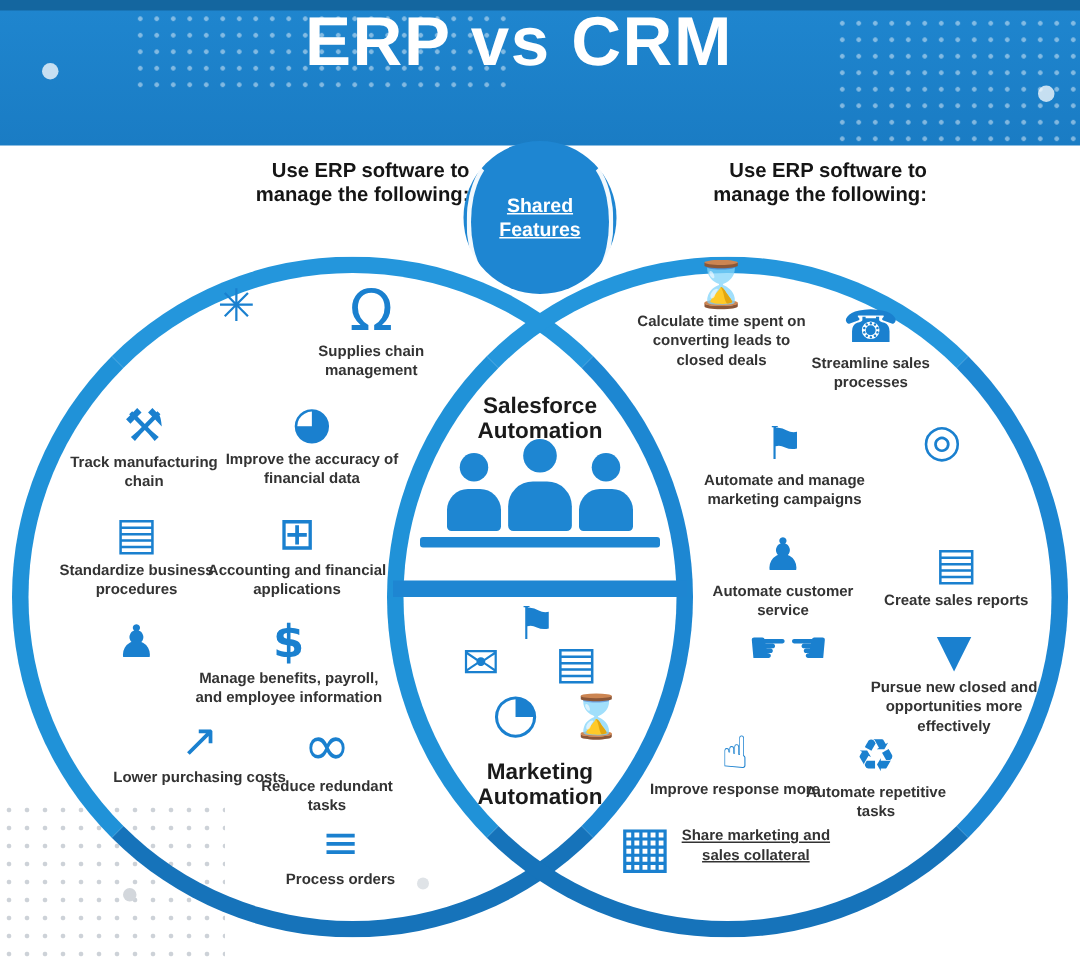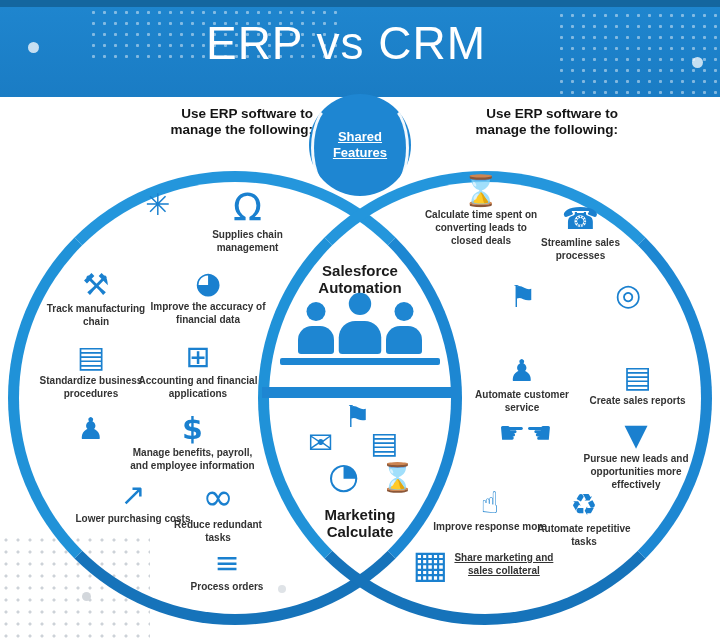--- a/index.html
+++ b/index.html
@@ -3,22 +3,22 @@
 <meta charset="utf-8">
 <style>
   html,body{margin:0;padding:0;}
   .canvas{
     position:relative; width:720px; height:639px; background:#ffffff;
     font-family:"Liberation Sans","DejaVu Sans",sans-serif; overflow:hidden;
   }
   
   .banner{position:absolute;left:0;top:0;width:720px;height:97px;background:linear-gradient(180deg,#1f86cf,#1a7cc4);}
   .banner-strip{position:absolute;left:0;top:0;width:720px;height:7px;background:#14669f;}
-  .banner h1{margin:0;position:absolute;left:0;top:16px;width:692px;text-align:center;
-    color:#ffffff;font-size:46px;font-weight:normal;letter-spacing:1px;}
+  .banner h1{margin:0;position:absolute;left:0;top:0;width:692px;text-align:center;
+    color:#ffffff;font-size:46px;font-weight:bold;letter-spacing:1px;}
   .dots{position:absolute;background-image:radial-gradient(circle,rgba(255,255,255,.45) 1.3px,transparent 1.8px);background-size:11px 11px;}
   .dots-a{left:88px;top:7px;width:250px;height:58px;}
   .dots-b{left:556px;top:10px;width:164px;height:85px;}
   .dots-gray{position:absolute;left:0;top:534px;width:150px;height:105px;
     background-image:radial-gradient(circle,#cdd2d8 1.3px,transparent 1.8px);background-size:12px 12px;}
   .deco-dot{position:absolute;border-radius:50%;}
   .dot1{left:28px;top:42px;width:11px;height:11px;background:rgba(255,255,255,.75);}
   .dot2{left:692px;top:57px;width:11px;height:11px;background:rgba(255,255,255,.75);}
   .dot3{left:82px;top:592px;width:9px;height:9px;background:#d3d7dc;}
   .dot4{left:278px;top:585px;width:8px;height:8px;background:#dfe3e7;}
@@ -112,21 +112,21 @@
     <div class="desk"></div>
   </div>
 
   <div class="mkt-icons">
     <span class="ic mi-0">✉</span>
     <span class="ic mi-1">⚑</span>
     <span class="ic mi-2">▤</span>
     <span class="ic mi-3">◔</span>
     <span class="ic mi-4">⌛</span>
   </div>
-  <div class="center-title mkt-title">Marketing Calculate</div>
+  <div class="center-title mkt-title">Marketing Automation</div>
 
   <div class="item" style="left:100px;top:190px;width:115px;">
     <span class="ic">✳</span>
   </div>
   <div class="item" style="left:190px;top:188px;width:115px;">
     <span class="ic big">Ω</span>
     <div class="lbl">Supplies chain management</div>
   </div>
   <div class="item" style="left:40px;top:270px;width:112px;">
     <span class="ic">⚒</span>
@@ -167,38 +167,39 @@
   <div class="item" style="left:420px;top:176px;width:122px;">
     <span class="ic">⌛</span>
     <div class="lbl">Calculate time spent on converting leads to closed deals</div>
   </div>
   <div class="item" style="left:528px;top:204px;width:105px;">
     <span class="ic">☎</span>
     <div class="lbl">Streamline sales processes</div>
   </div>
   <div class="item" style="left:458px;top:282px;width:130px;">
     <span class="ic">⚑</span>
+    <div class="lbl">Automate and manage marketing campaigns</div>
   </div>
   <div class="item" style="left:566px;top:280px;width:124px;">
     <span class="ic">◎</span>
   </div>
   <div class="item" style="left:462px;top:356px;width:120px;">
     <span class="ic">♟</span>
     <div class="lbl">Automate customer service</div>
   </div>
   <div class="item" style="left:575px;top:362px;width:125px;">
     <span class="ic">▤</span>
     <div class="lbl">Create sales reports</div>
   </div>
   <div class="item" style="left:458px;top:418px;width:135px;">
     <span class="ic">☛☚</span>
   </div>
   <div class="item" style="left:574px;top:420px;width:124px;">
     <span class="ic">▼</span>
-    <div class="lbl">Pursue new leads and opportunities more effectively</div>
+    <div class="lbl">Pursue new closed and opportunities more effectively</div>
   </div>
   <div class="item" style="left:432px;top:488px;width:116px;">
     <span class="ic">☝</span>
     <div class="lbl">Improve response more</div>
   </div>
   <div class="item" style="left:526px;top:490px;width:116px;">
     <span class="ic">♻</span>
     <div class="lbl">Automate repetitive tasks</div>
   </div>
   <div class="item h" style="left:412px;top:545px;width:165px;">

